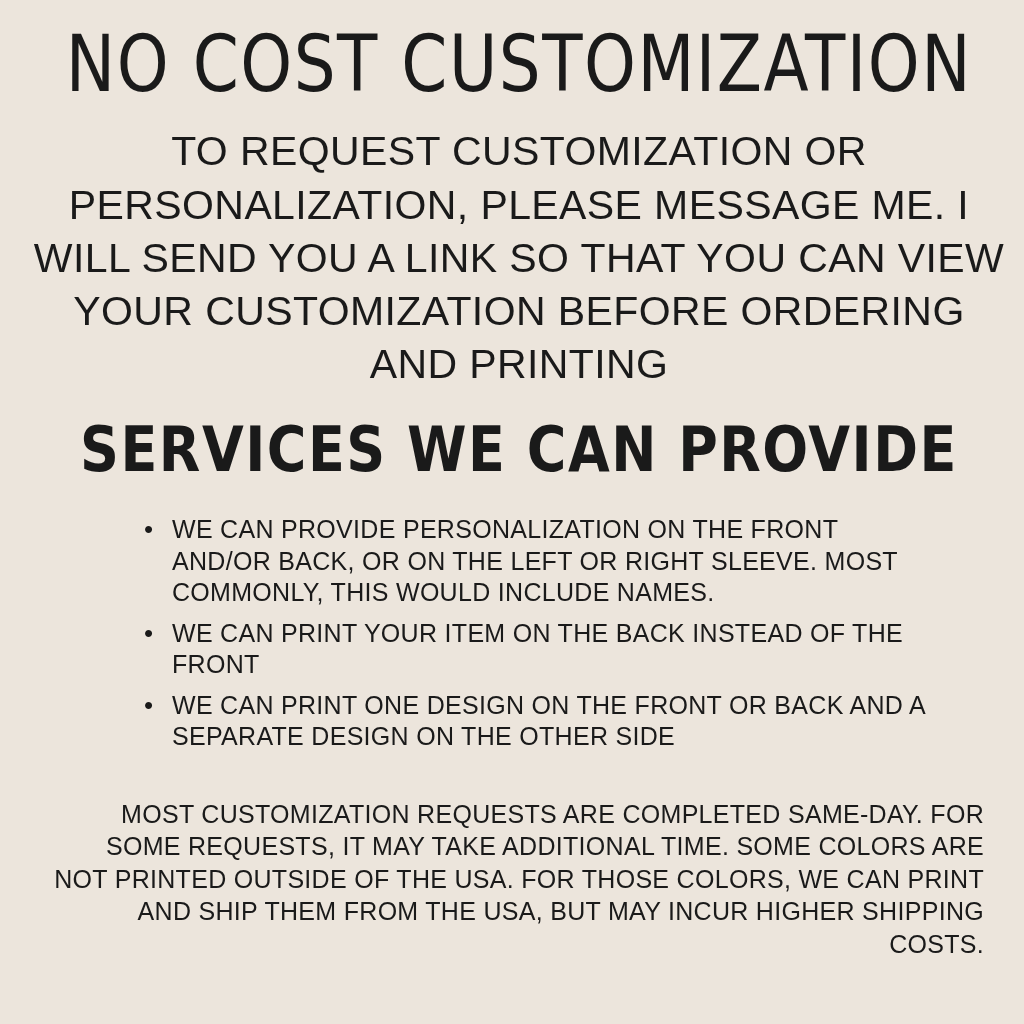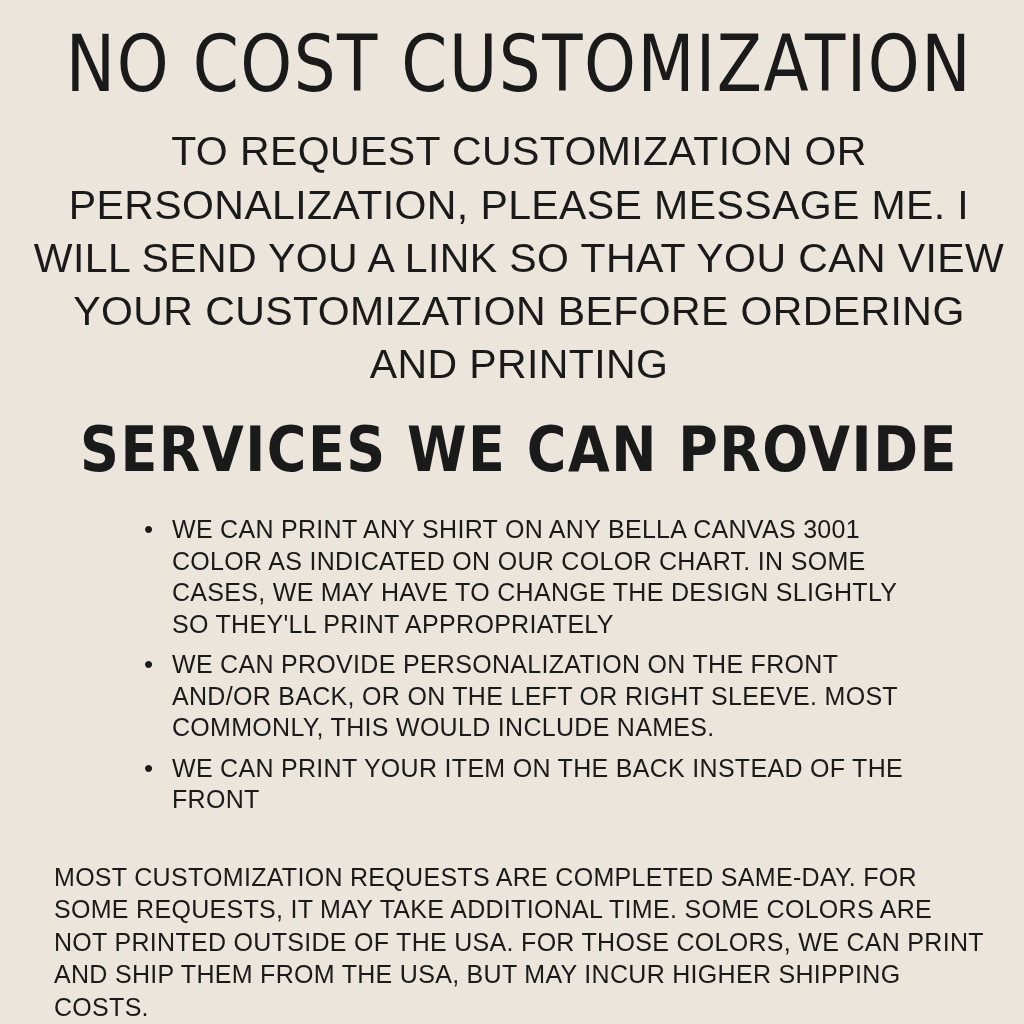--- a/index.html
+++ b/index.html
@@ -77,38 +77,38 @@
     content: "\2022";
     position: absolute;
     left: 0;
     top: -1px;
     font-size: 26px;
   }
   .footnote {
     font-size: 25px;
     line-height: 1.30;
     letter-spacing: 0.3px;
-    text-align: left;
+    text-align: right;
     text-transform: uppercase;
     margin: 36px 0 8px 0;
     max-width: 930px;
   }
 </style>
 </head>
 <body>
 
 <div class="page">
 
   <h1 class="title-main">NO COST CUSTOMIZATION</h1>
 
   <p class="intro">TO REQUEST CUSTOMIZATION OR PERSONALIZATION, PLEASE MESSAGE ME.  I WILL SEND YOU A LINK SO THAT YOU CAN VIEW YOUR CUSTOMIZATION BEFORE ORDERING AND PRINTING</p>
 
   <h2 class="title-sub">SERVICES WE CAN PROVIDE</h2>
 
   <ul class="bullets">
-    <li>WE CAN PRINT ANY SHIRT ON ANY BELLA CANVAS 3001 COLOR AS INDICATED ON OUR COLOR CHART.  IN SOME CASES, WE MAY HAVE TO CHANGE THE DESIGN SLIGHTLY SO THEY'LL PRINT APPROPRIATELY</li>
     <li>WE CAN PROVIDE PERSONALIZATION ON THE FRONT AND/OR BACK, OR ON THE LEFT OR RIGHT SLEEVE.  MOST COMMONLY, THIS WOULD INCLUDE NAMES.</li>
     <li>WE CAN PRINT YOUR ITEM ON THE BACK INSTEAD OF THE FRONT</li>
+    <li>WE CAN PRINT ONE DESIGN ON THE FRONT OR BACK AND A SEPARATE DESIGN ON THE OTHER SIDE</li>
   </ul>
 
   <p class="footnote">MOST CUSTOMIZATION REQUESTS ARE COMPLETED SAME-DAY.  FOR SOME REQUESTS, IT MAY TAKE ADDITIONAL TIME.  SOME COLORS ARE NOT PRINTED OUTSIDE OF THE USA.  FOR THOSE COLORS, WE CAN PRINT AND SHIP THEM FROM THE USA, BUT MAY INCUR HIGHER SHIPPING COSTS.</p>
 
 </div>
 
 </body></html>

